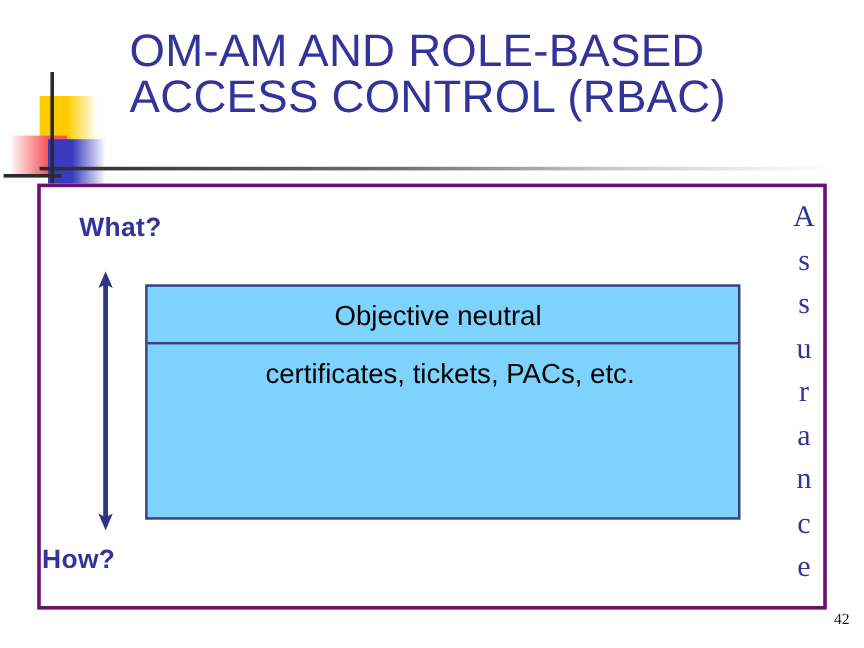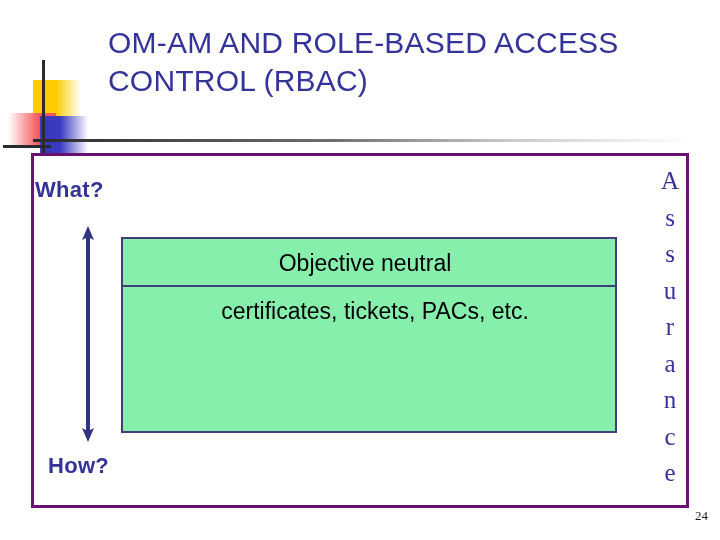--- a/index.html
+++ b/index.html
@@ -70,21 +70,21 @@
     background: #2B2B2B;
   }
 
   
   #title {
     position: absolute;
     left: 108px;
     top: 24px;
     width: 580px;
     color: #333399;
-    font-size: 30px;
+    font-size: 38px;
     line-height: 38px;
     font-weight: normal;
     letter-spacing: 0.2px;
   }
 
   
   #title-rule {
     position: absolute;
     left: 33px;
     top: 139px;
@@ -106,42 +106,42 @@
   }
 
   
   .qlabel {
     position: absolute;
     color: #333399;
     font-weight: bold;
     font-size: 22px;
     letter-spacing: 0.3px;
   }
-  #label-what { left: 35px; top: 177px; }
-  #label-how  { left: 48px; top: 453px; }
+  #label-what { left: 35px; top: 177px; padding-left: 31px; }
+  #label-how  { left: 35px; top: 453px; }
 
   
   #span-arrow {
     position: absolute;
     left: 77px;
     top: 226px;
     width: 22px;
     height: 216px;
   }
 
   
   #layer-table {
     position: absolute;
     left: 121px;
     top: 237px;
     width: 496px;
     height: 196px;
     border: 2px solid #3F3F7A;
     box-sizing: border-box;
-    background: #86efac;
+    background: #7dd3fc;
   }
   .trow {
     height: 48px;
     line-height: 48px;
     color: #000000;
     font-size: 23px;
     text-align: center;
     padding-right: 8px;
     box-sizing: border-box;
     white-space: nowrap;
@@ -212,13 +212,13 @@
   <span class="alet">s</span>
   <span class="alet">s</span>
   <span class="alet">u</span>
   <span class="alet">r</span>
   <span class="alet">a</span>
   <span class="alet">n</span>
   <span class="alet">c</span>
   <span class="alet">e</span>
 </div>
 
-<div id="page-number">24</div>
+<div id="page-number">42</div>
 
 </body></html>

